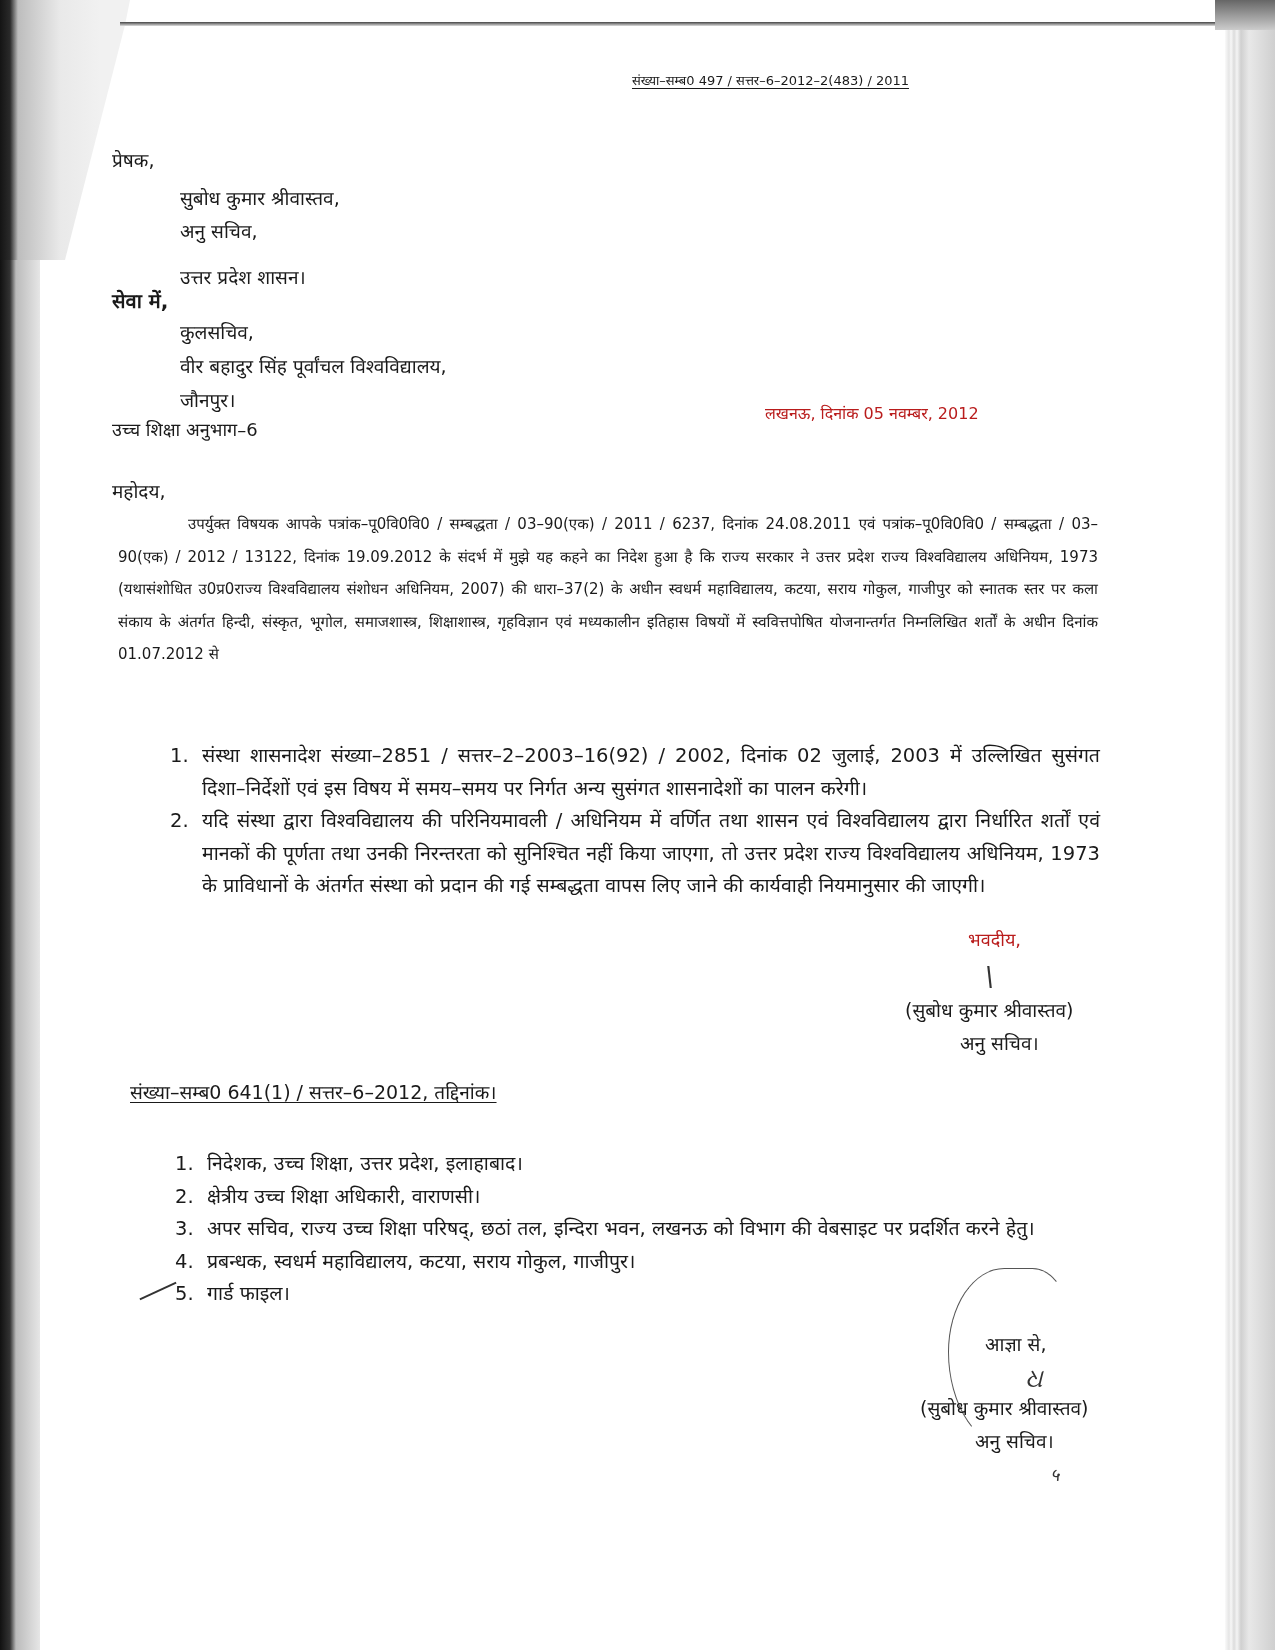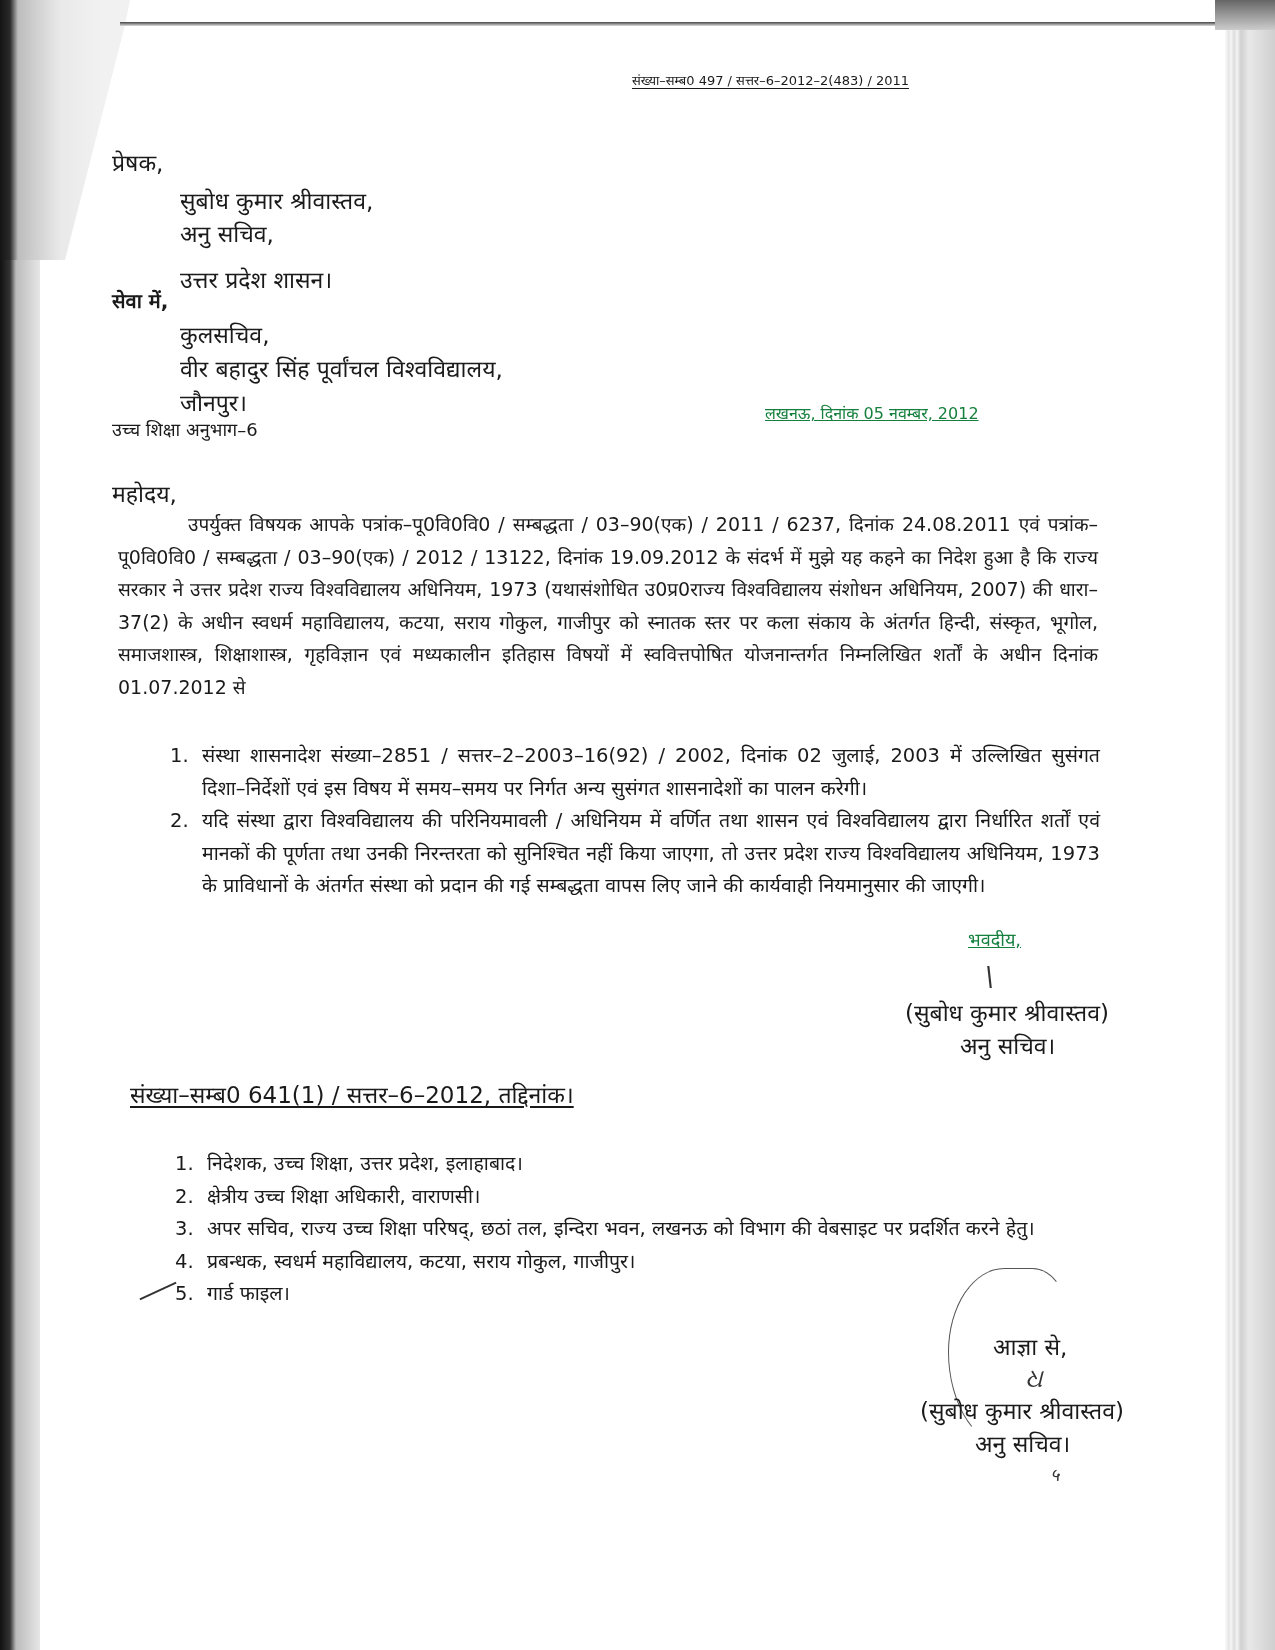--- a/index.html
+++ b/index.html
@@ -27,28 +27,28 @@
     position: absolute; right: 0; top: 0; width: 50px; height: 1650px;
     background: linear-gradient(to right, #fafafa 0px, #e5e5e5 4px, #f7f7f7 6px, #dcdcdc 9px, #f4f4f4 12px, #d0d0d0 16px, #e8e8e8 24px, #cfcfcf 50px);
   }
   .scan-right-top {
     position: absolute; right: 0; top: 0; width: 60px; height: 30px;
     background: linear-gradient(to bottom, #666, #ccc);
   }
 
   .page { position: absolute; left: 0; top: 0; width: 1275px; height: 1650px; }
   .abs { position: absolute; white-space: nowrap; }
-  .t { font-size: 23px; line-height: 1.15; }
+  .t { font-size: 19px; line-height: 1.15; }
   .t-b { font-size: 20px; font-weight: bold; }
-  .faint { color: #15803d; text-decoration: underline; }
+  .faint { color: #b91c1c; }
   .u { text-decoration: underline; text-underline-offset: 3px; }
 
   .para {
     position: absolute; left: 118px; width: 980px;
-    font-size: 19px; line-height: 32.5px; text-align: justify;
+    font-size: 15px; line-height: 32.5px; text-align: justify;
   }
   .para p { margin: 0; text-indent: 70px; }
   .para .lastline { text-align-last: left; }
   .list { position: absolute; left: 170px; width: 930px; font-size: 19.5px; line-height: 32.5px; }
   .li { display: flex; }
   .li .num { width: 32px; flex: none; }
   .li .txt { flex: 1; text-align: justify; }
 
   .sig-mark {
     position: absolute; border: 1.5px solid #555; border-radius: 60% 40% 10% 70%;
@@ -125,18 +125,18 @@
     </div>
     <div class="li">
       <span class="num">5.</span>
       <span class="txt">गार्ड फाइल।</span>
     </div>
   </div>
 
   <div class="abs" style="left:138px; top:1290px; width:40px; height:2px; background:#333; transform:rotate(-25deg);"></div>
 
   <div class="sig-mark" style="left:948px; top:1268px; width:120px; height:180px;"></div>
-  <div class="abs t" style="left:985px; top:1334px;margin-left:8px;">आज्ञा से,</div>
+  <div class="abs t" style="left:985px; top:1334px;">आज्ञा से,</div>
   <div class="squiggle" style="left:1025px; top:1363px;">ଧ</div>
   <div class="abs t" style="left:920px; top:1398px;">(सुबोध कुमार श्रीवास्तव)</div>
   <div class="abs t" style="left:975px; top:1431px;">अनु सचिव।</div>
   <div class="squiggle" style="left:1050px; top:1462px; font-size:18px;">५</div>
 </div>
 
 </body></html>

